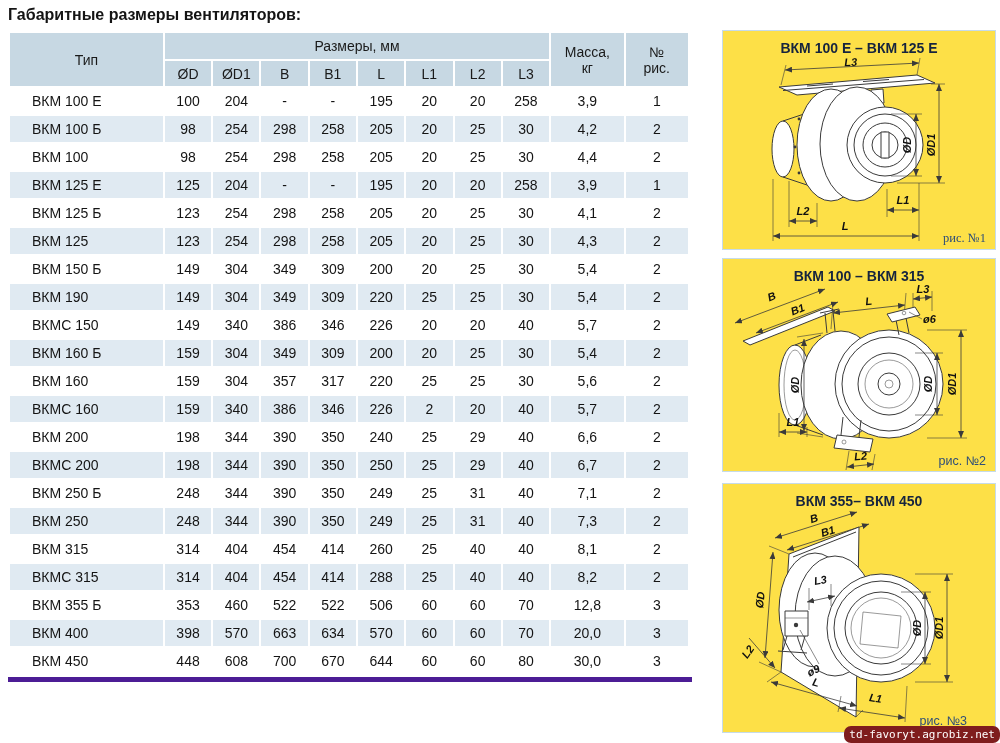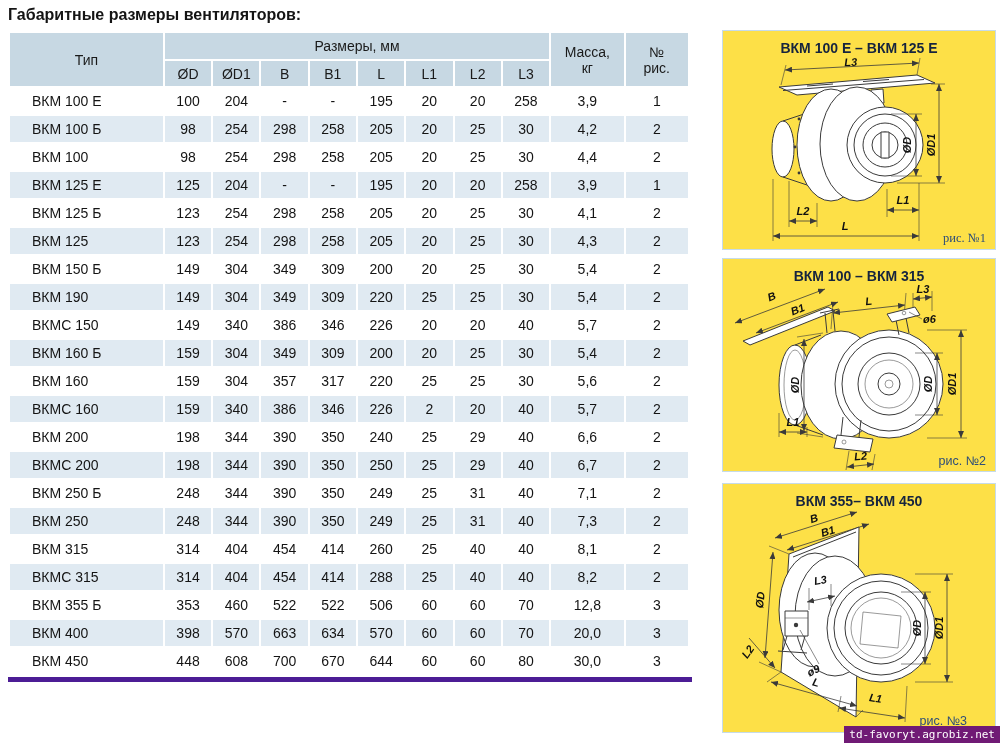--- a/index.html
+++ b/index.html
@@ -34,22 +34,22 @@
   
   .ln  { fill:none; stroke:#3a3a3a; stroke-width:1; stroke-linejoin:round; }
   .fw  { fill:#ffffff; stroke:#3a3a3a; stroke-width:1; stroke-linejoin:round; }
   .thin{ fill:none; stroke:#555; stroke-width:0.6; }
   .dim { fill:none; stroke:#3a3a3a; stroke-width:0.8; }
   .ext { fill:none; stroke:#3a3a3a; stroke-width:0.6; }
   .dot { fill:#3a3a3a; stroke:none; }
   .lbl { font-family:"Liberation Sans", sans-serif; font-size:11px; font-weight:bold; font-style:italic; fill:#101010; }
 
   
-  .watermark { position:absolute; right:0; top:726px; height:17px; background:#701a75; color:#fff;
-    font-family:"DejaVu Sans Mono", monospace; font-size:11px; line-height:17px; padding:0 5px; }
+  .watermark { position:absolute; right:0; top:726px; height:17px; background:#7f1d1d; color:#fff;
+    font-family:"DejaVu Sans Mono", monospace; font-size:11px; line-height:17px; padding:0 5px;border-radius:7px; }
 </style>
 </head>
 <body>
 
 <div class="page">
 
   <div class="page-title">Габаритные размеры вентиляторов:</div>
 
   <div class="table-wrap">
     <table class="dim-table">

